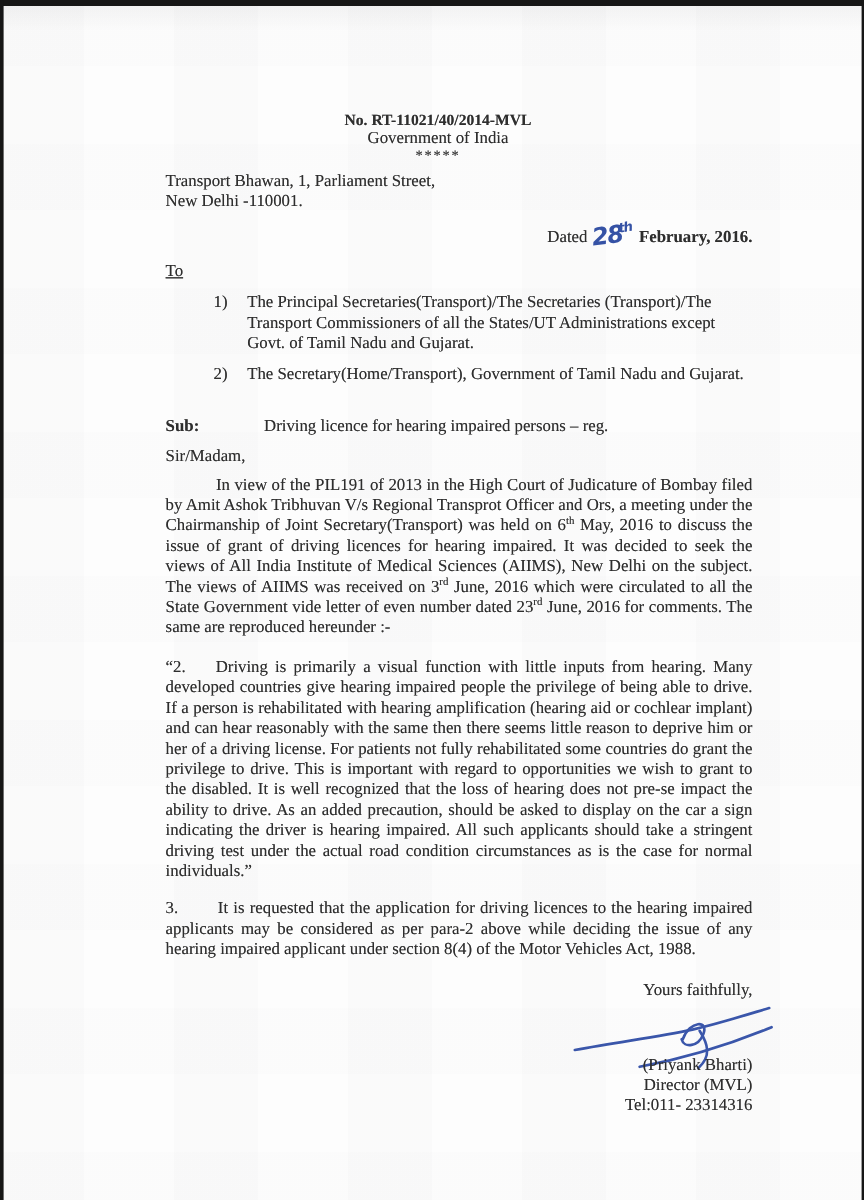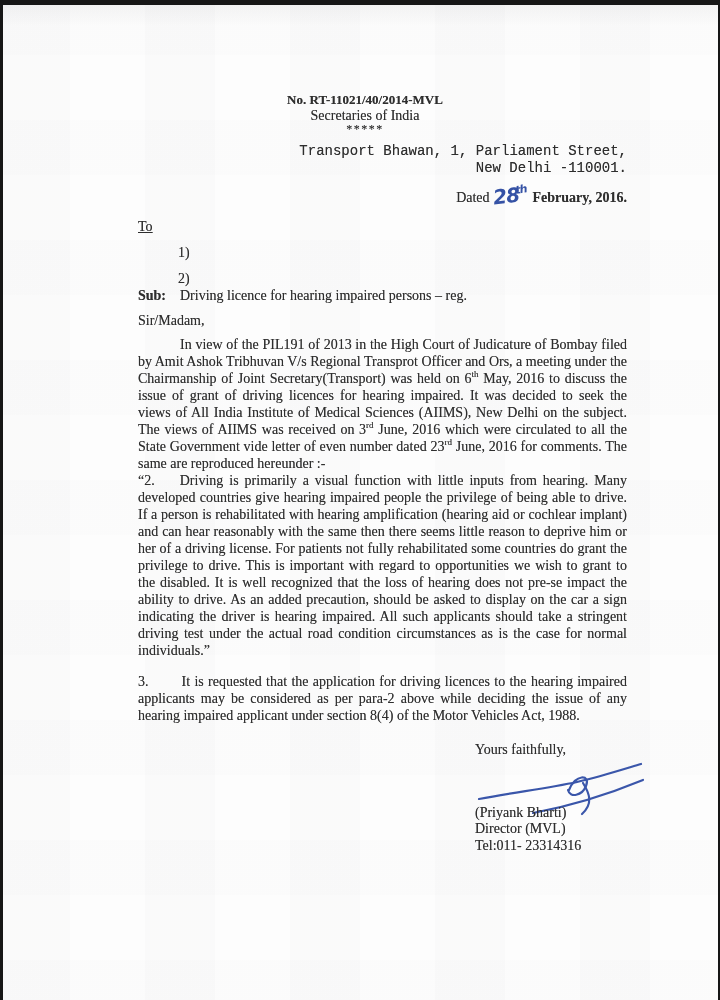--- a/index.html
+++ b/index.html
@@ -22,21 +22,21 @@
   .edge-right{top:0;right:0;width:2px;height:1000px;}
   .content{
     padding:92px 93px 0 138px;
     font-size:14px;line-height:17px;
     text-shadow:0 0 0.35px rgba(45,45,45,0.55);
   }
   .bold{font-weight:bold;}
   .header{text-align:center;margin-right:35px;line-height:16px;}
   .header .ref{font-size:13px;}
   .header .stars{line-height:11px;font-size:12px;letter-spacing:1.5px;}
-  .addr{text-align:right;margin-top:8px;line-height:17px;font-family:Liberation Mono, monospace;}
+  .addr{text-align:left;margin-top:8px;line-height:17px;}
   .dateline{text-align:right;margin-top:8px;height:28px;}
   .hand{
     display:inline-block;
     color:#3552a5;
     font-family:"DejaVu Sans",sans-serif;
     font-style:italic;font-weight:bold;
     font-size:20px;line-height:20px;
     transform:rotate(-7deg) translateY(1px);
     letter-spacing:-1px;
     text-shadow:none;
@@ -44,70 +44,72 @@
   }
   .hand.sup{
     font-size:11px;
     transform:rotate(-10deg) translateY(-9px);
     margin:0 4px 0 -2px;
   }
   .to{margin-top:5px;text-decoration:underline;}
   .recipient{display:flex;margin-top:9px;padding-left:40px;}
   .recipient .rnum{width:20px;flex:none;}
   .recipient .rtext{flex:1;padding-left:8px;}
-  .subject{display:flex;}
+  .subject{display:flex;margin-top:26px;gap:40px;}
   .subject .slabel{width:42px;flex:none;}
   .salutation{margin-top:8px;}
   .para{margin:0;text-align:justify;}
   .para sup{font-size:9px;line-height:0;}
   .p1{margin-top:7px;text-indent:42px;}
-  .p2{}
+  .p2{margin-top:16px;}
   .p3{margin-top:14px;}
   .tab{display:inline-block;}
   .tab.t1{width:25px;}
   .tab.t2{width:33px;}
   .sigblock{
     margin-top:18px;margin-left:auto;width:152px;
-    text-align:left;line-height:16.5px;
+    text-align:right;line-height:16.5px;
   }
   .closing{margin-bottom:2px;}
   .signature{display:block;margin:0 auto -12px auto;}
 </style>
 </head>
 <body>
 
 <div class="page">
   <div class="edge edge-top"></div>
   <div class="edge edge-left"></div>
   <div class="edge edge-right"></div>
 
   <div class="content">
 
     <div class="header">
       <div class="ref bold">No. RT-11021/40/2014-MVL</div>
-      <div>Secretaries of India</div>
+      <div>Government of India</div>
       <div class="stars">*****</div>
     </div>
 
     <div class="addr">
       <div>Transport Bhawan, 1, Parliament Street,</div>
       <div>New Delhi -110001.</div>
     </div>
 
     <div class="dateline">
       <span>Dated</span><span class="hand">28</span><span class="hand sup">th</span><span class="bold">February, 2016.</span>
     </div>
 
     <div class="to">To</div>
 
     <div class="recipient">
       <span class="rnum">1)</span>
+      <span class="rtext">The Principal Secretaries(Transport)/The Secretaries (Transport)/The Transport Commissioners of all the States/UT Administrations except Govt. of Tamil Nadu and Gujarat.</span>
     </div>
     <div class="recipient">
       <span class="rnum">2)</span>
+      <span class="rtext">The Secretary(Home/Transport), Government of Tamil Nadu and Gujarat.</span>
     </div>
 
     <div class="subject">
       <span class="slabel bold">Sub:</span>
       <span>Driving licence for hearing impaired persons – reg.</span>
     </div>
 
     <div class="salutation">Sir/Madam,</div>
 
     <p class="para p1"><span>In view of the PIL191 of 2013 in the High Court of Judicature of Bombay filed by Amit Ashok Tribhuvan V/s Regional Transprot Officer and Ors, a meeting under the Chairmanship of Joint Secretary(Transport) was held on 6</span><sup>th</sup><span> May, 2016 to discuss the issue of grant of driving licences for hearing impaired. It was decided to seek the views of All India Institute of Medical Sciences (AIIMS), New Delhi on the subject. The views of AIIMS was received on 3</span><sup>rd</sup><span> June, 2016 which were circulated to all the State Government vide letter of even number dated 23</span><sup>rd</sup><span> June, 2016 for comments. The same are reproduced hereunder :-</span></p>

